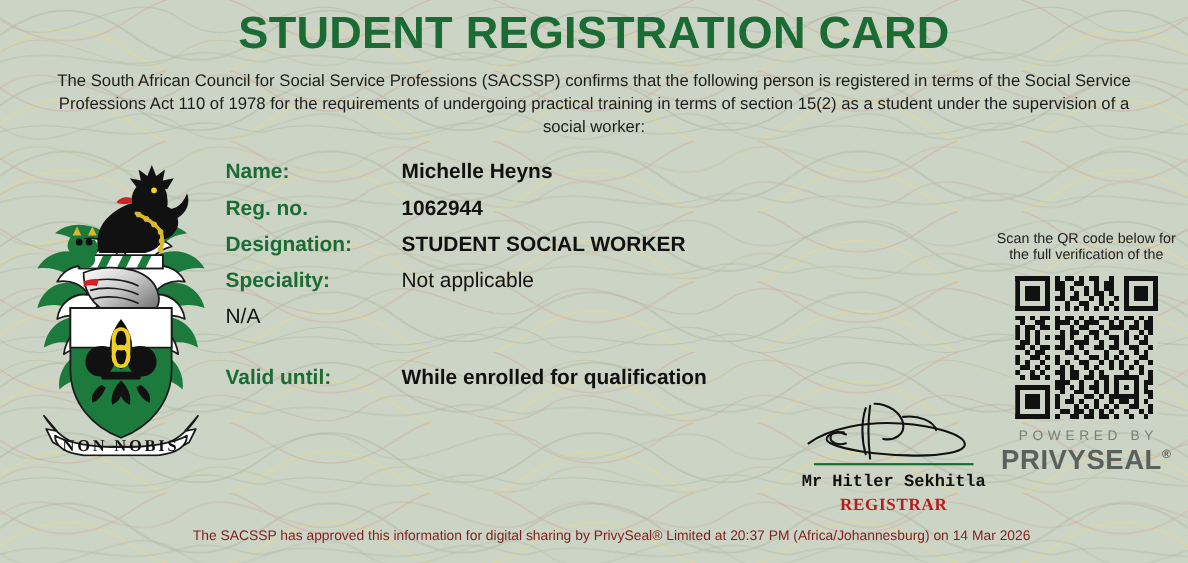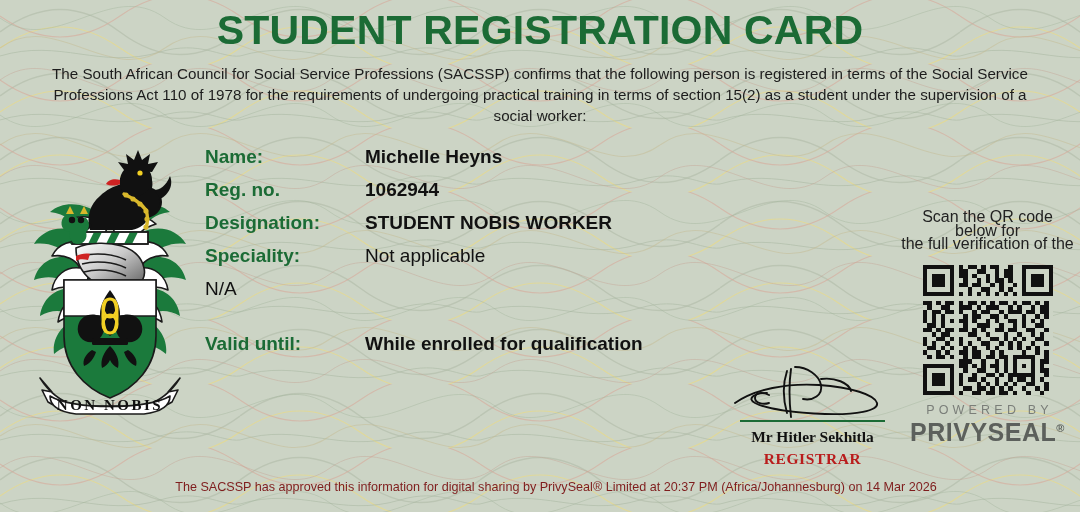--- a/index.html
+++ b/index.html
@@ -110,21 +110,21 @@
     height: 55px;
     position: relative;
     margin-bottom: -4px;
   }
   #signature-line {
     border-bottom: 2px solid #1b6b35;
     width: 145px;
     margin: 0 auto;
   }
   #registrar-name {
-    font-family: Liberation Serif, serif;
+    font-family: Liberation Mono, monospace;
     font-weight: bold;
     font-size: 15.5px;
     color: #111;
     margin-top: 6px;
   }
   #registrar-role {
     font-family: "Liberation Serif", serif;
     font-weight: bold;
     font-size: 15.5px;
     color: #b91c1c;
@@ -134,21 +134,21 @@
 
   
   #qr-panel {
     position: absolute;
     left: 900px;
     top: 210px;
     width: 175px;
     text-align: center;
   }
   #qr-caption {
-    font-size: 16px;
+    font-size: 13px;
     color: #222;
     line-height: 13.5px;
   }
   #qr-code {
     margin: 14px auto 0 auto;
     display: block;
   }
   #powered-by {
     font-size: 12.5px;
     color: #7a7e79;
@@ -367,21 +367,21 @@
         <div class="f-value bold">Michelle Heyns</div>
       </div>
 
       <div class="field-row">
         <div class="f-label">Reg. no.</div>
         <div class="f-value bold">1062944</div>
       </div>
 
       <div class="field-row">
         <div class="f-label">Designation:</div>
-        <div class="f-value bold">STUDENT NOBIS WORKER</div>
+        <div class="f-value bold">STUDENT SOCIAL WORKER</div>
       </div>
 
       <div class="field-row">
         <div class="f-label">Speciality:</div>
         <div class="f-value">Not applicable</div>
       </div>
 
       <div class="field-row">
         <div class="f-value">N/A</div>
       </div>

